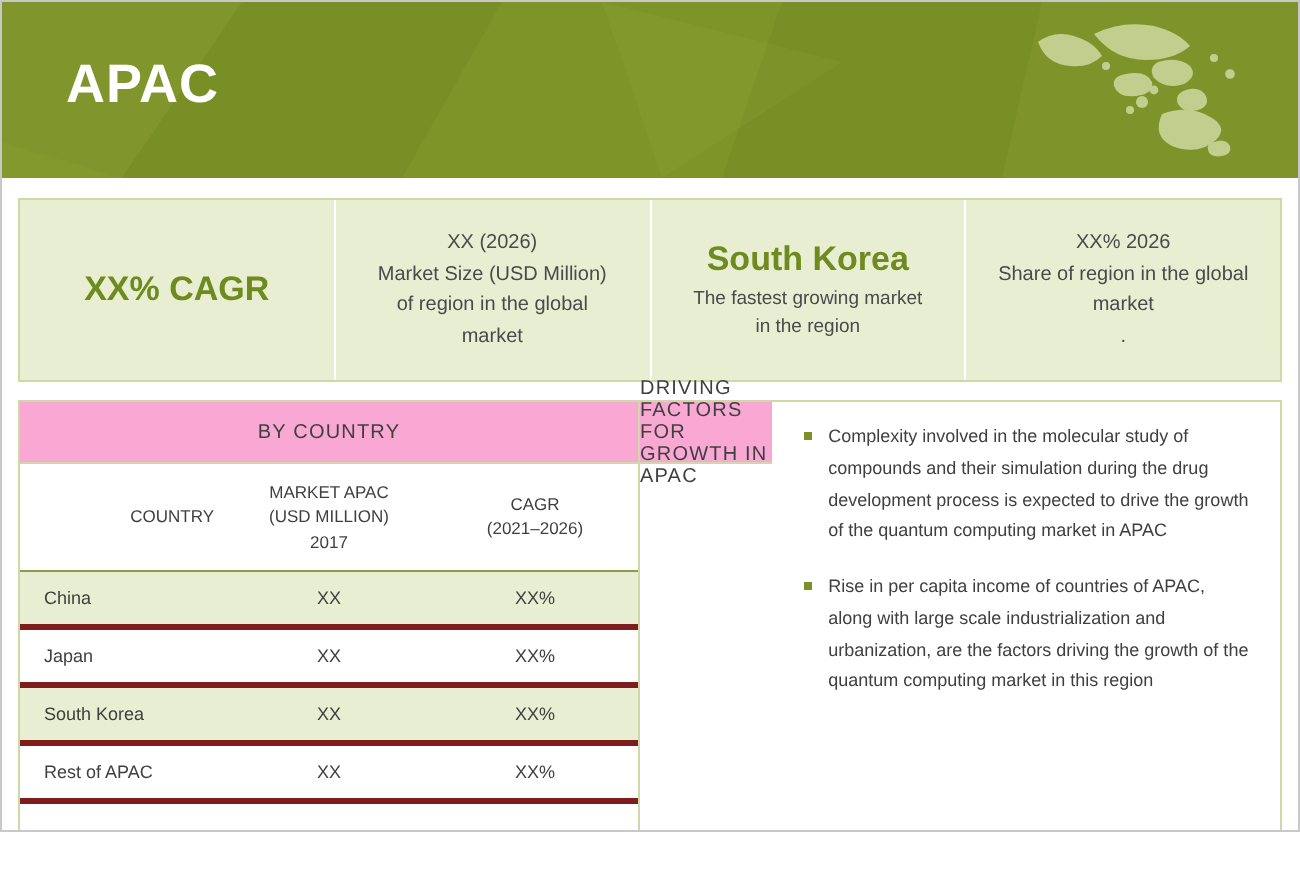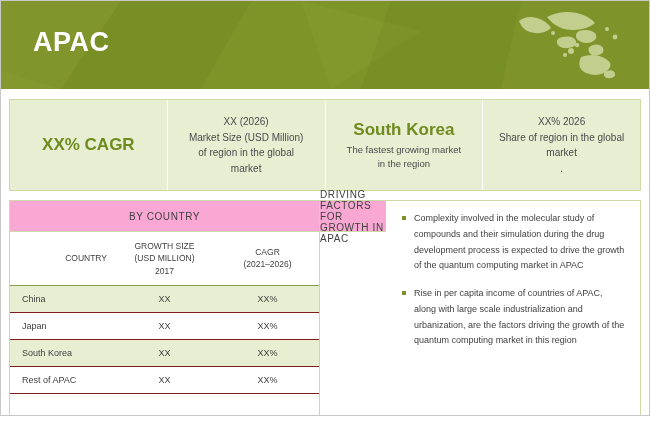--- a/index.html
+++ b/index.html
@@ -147,21 +147,21 @@
   }
   .tbl th.first {
     text-align: right;
     padding-left: 12px;
   }
   .tbl td {
     font-size: 9px;
     color: #3f3f3f;
     padding: 8px 22px;
     text-align: center;
-    border-bottom: 1px solid #7f1d1d;
+    border-bottom: 3px solid #7f1d1d;
   }
   .tbl td.first {
     text-align: left;
     padding-left: 12px;
   }
   .tbl tr.shaded td { background: #e8eed2; }
   .tbl tr.plain td { background: #ffffff; }
 
   
   .bullets {
@@ -258,21 +258,21 @@
 
   <div class="panels">
 
     <div class="panel-left">
       <div class="panel-head">BY COUNTRY</div>
       <table class="tbl">
         <thead>
           <tr>
             <th class="first">COUNTRY</th>
             <th>
-              <span>GROWTH SIZE</span><br>
+              <span>MARKET APAC</span><br>
               <span>(USD MILLION)</span><br>
               <span>2017</span>
             </th>
             <th>
               <span>CAGR</span><br>
               <span>(2021–2026)</span>
             </th>
           </tr>
         </thead>
         <tbody>

